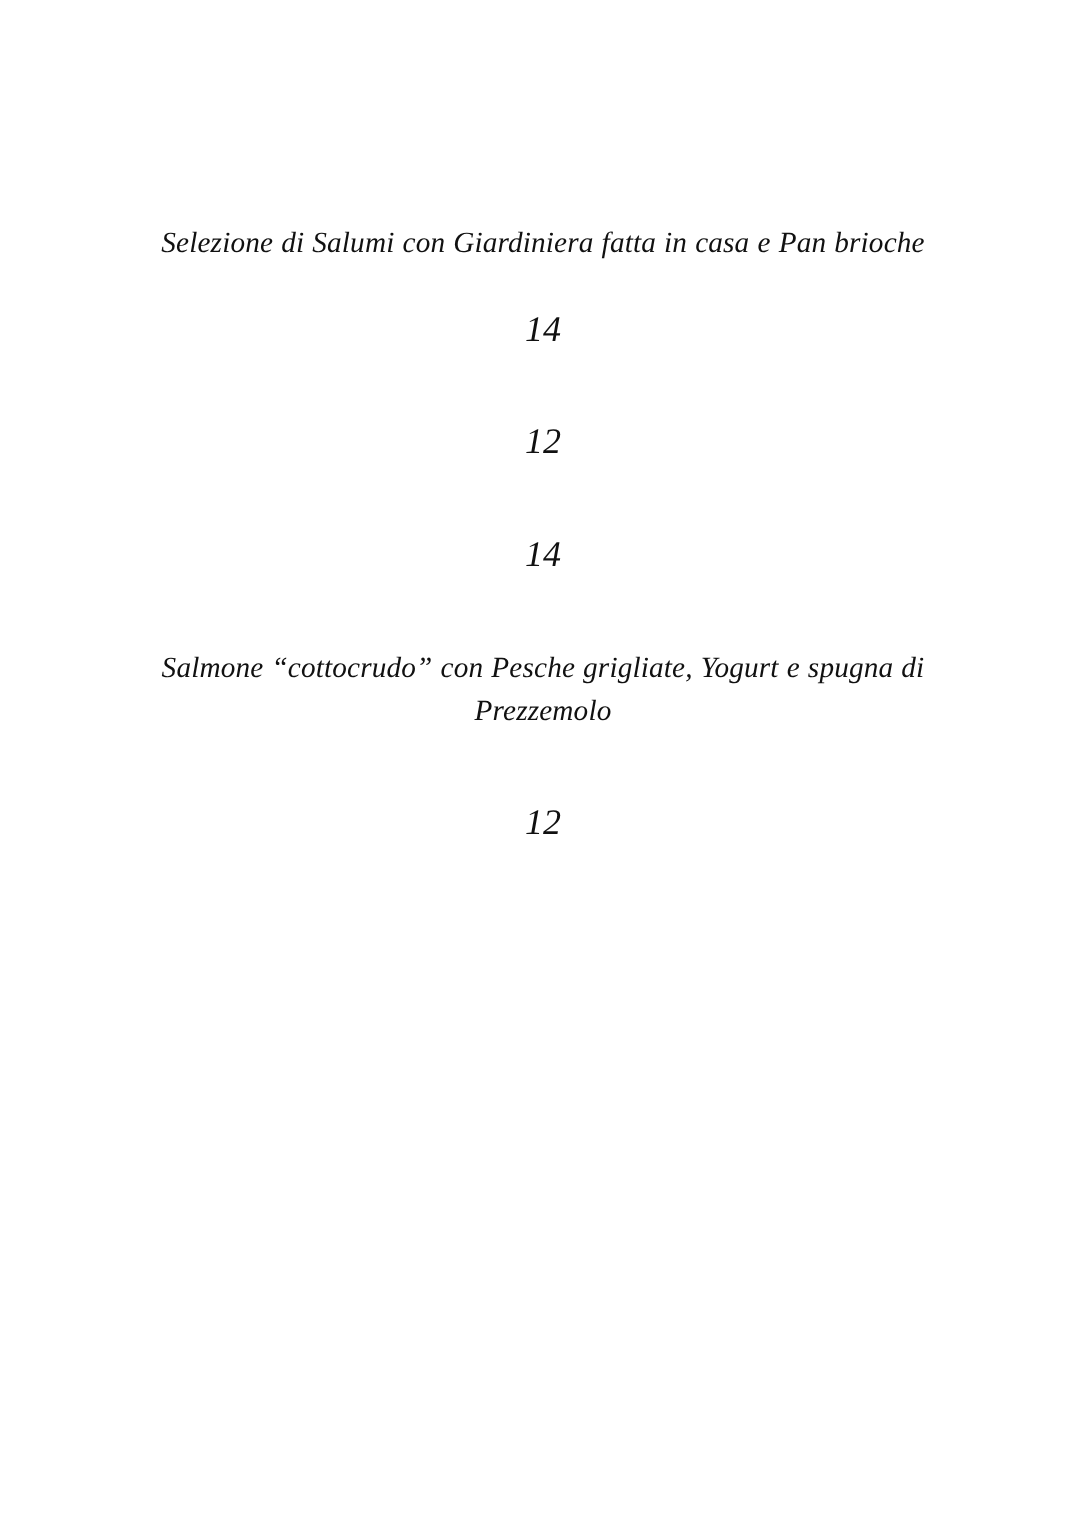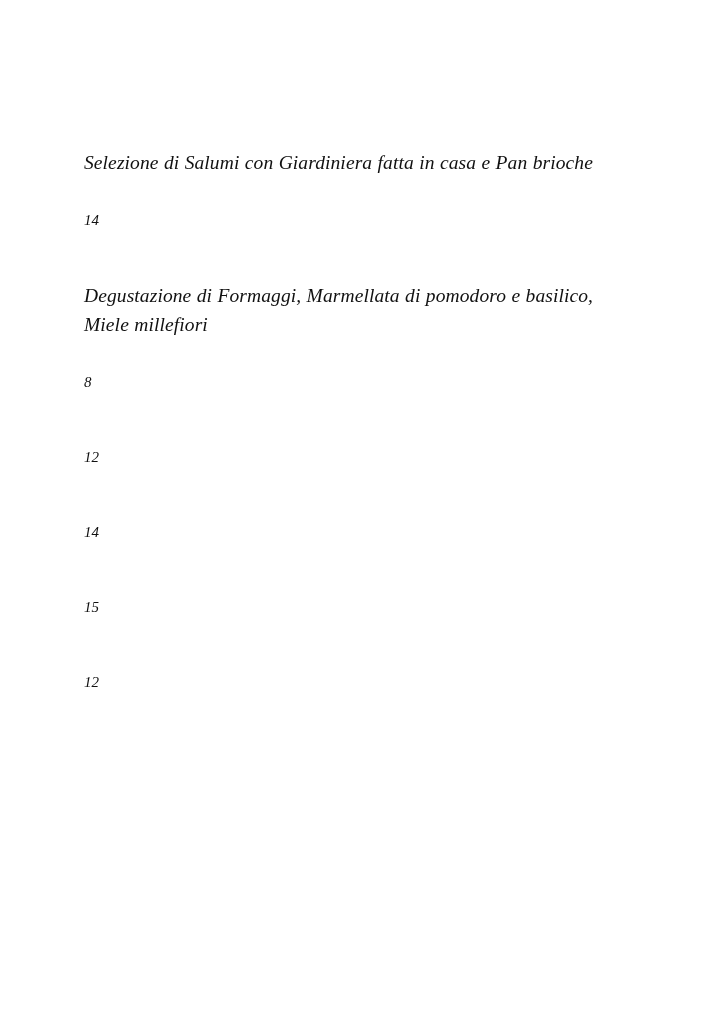--- a/index.html
+++ b/index.html
@@ -27,71 +27,68 @@
   .menu-body {
     position: absolute;
     left: 0;
     top: 148px;
     width: 724px;
   }
 
   .menu-item {
     width: 556px;
     margin: 0 auto;
+    text-align: center;
     margin-bottom: 46px;
   }
 
   .menu-item:last-of-type {
     margin-bottom: 0;
   }
 
   .item-description {
     font-style: italic;
     font-size: 19.5px;
     line-height: 29px;
     letter-spacing: 0.1px;
     word-spacing: 0.4px;
     color: #111111;
   }
 
   .item-price {
     font-style: italic;
-    font-size: 15px;
+    font-size: 24px;
     line-height: 29px;
     color: #111111;
     margin-top: 29px;
   }
 </style>
 </head>
 <body>
 
 <div class="page">
 
   <div class="menu-body">
 
     <div class="menu-item">
       <div class="item-description">Selezione di Salumi con Giardiniera fatta in casa e Pan brioche</div>
       <div class="item-price">14</div>
     </div>
 
-    <div class="menu-item">
-      <div class="item-description">Degustazione di Formaggi, Marmellata di pomodoro e basilico, Miele millefiori</div>
-      <div class="item-price">8</div>
-    </div>
 
     <div class="menu-item">
       <div class="item-price">12</div>
     </div>
 
     <div class="menu-item">
       <div class="item-price">14</div>
     </div>
 
     <div class="menu-item">
-      <div class="item-price">15</div>
+      <div class="item-description">Salmone “cottocrudo” con Pesche grigliate, Yogurt e spugna di Prezzemolo</div>
     </div>
 
     <div class="menu-item">
       <div class="item-price">12</div>
     </div>
 
   </div>
 
 </div>
 

